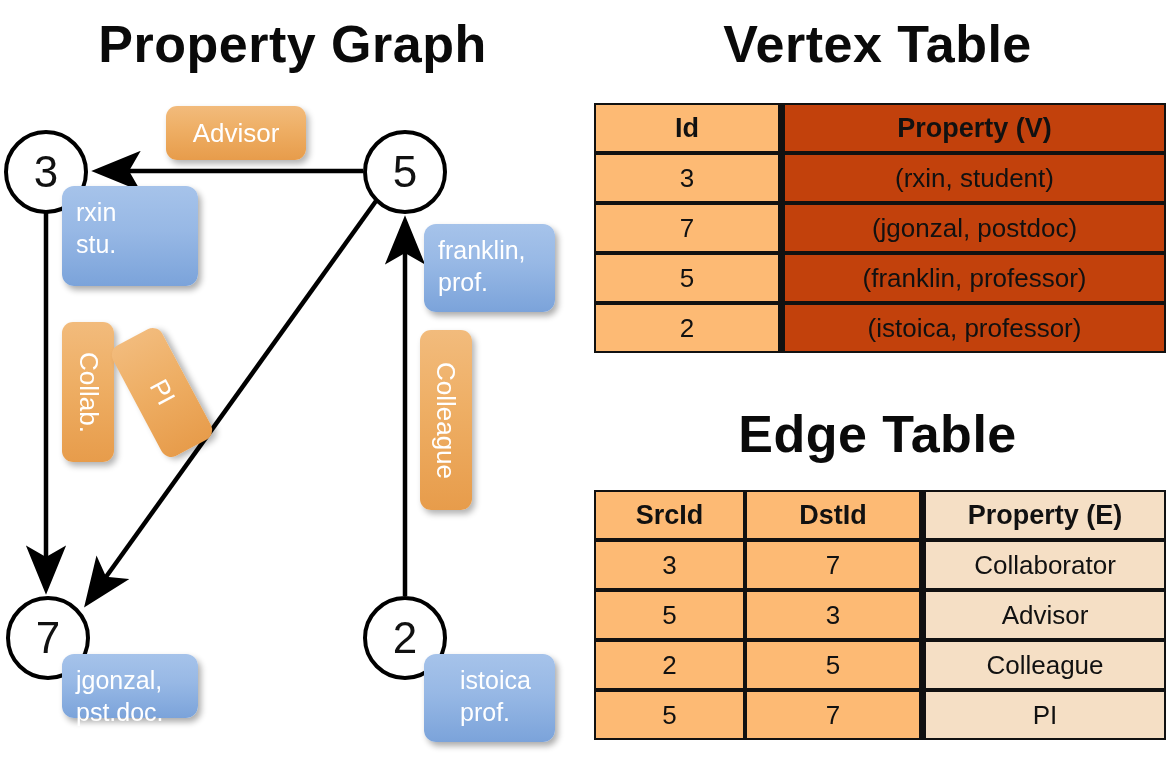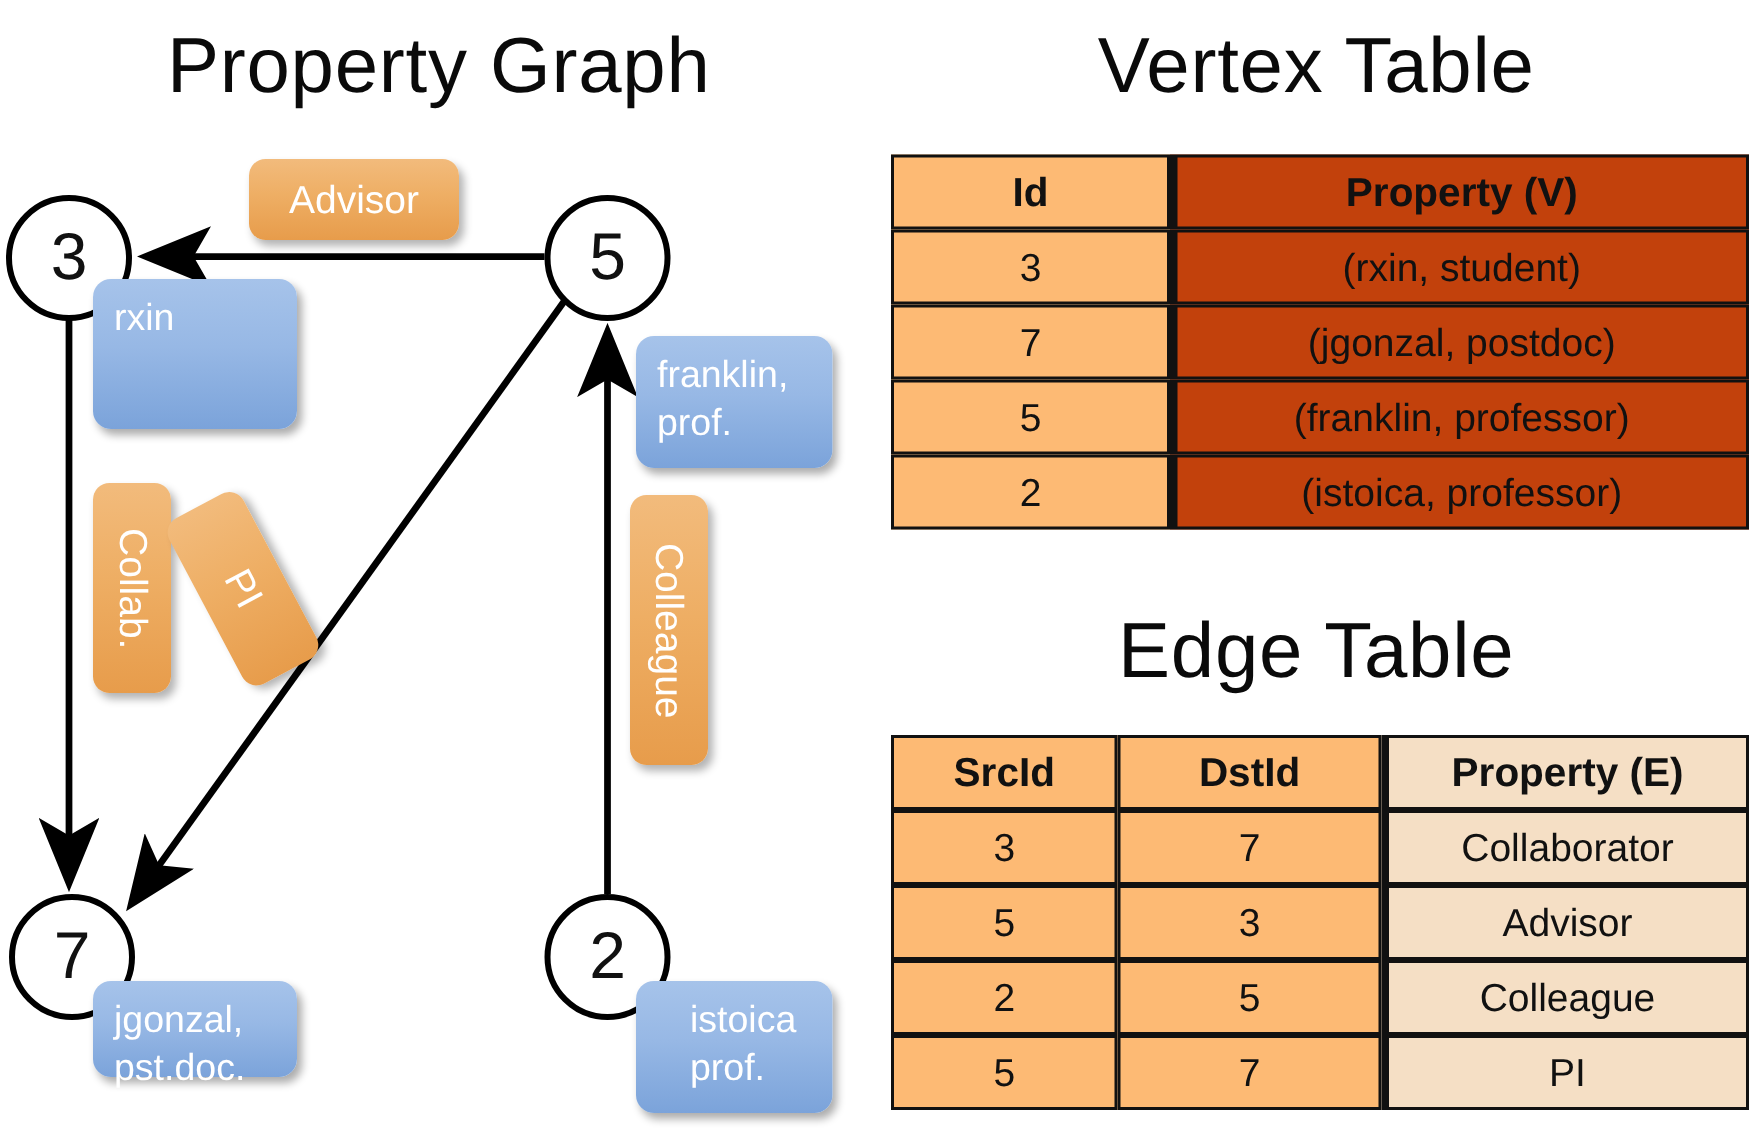--- a/index.html
+++ b/index.html
@@ -13,21 +13,21 @@
     position: relative;
     overflow: hidden;
     font-family: "Liberation Sans", sans-serif;
     color: #000;
   }
 
   
   .title {
     position: absolute;
     font-family: "Liberation Sans", sans-serif;
-    font-weight: 400;
+    font-weight: 700;
     font-size: 52px;
     letter-spacing: 0.5px;
     color: #0a0a0a;
     white-space: nowrap;
     text-align: center;
   }
   #title-property-graph { left: 0px;   top: 14px;  width: 585px; }
   #title-vertex-table   { left: 585px; top: 14px;  width: 585px; }
   #title-edge-table     { left: 585px; top: 404px; width: 585px; }
 
@@ -189,20 +189,21 @@
     <line x1="405" y1="596" x2="405" y2="222" stroke="#000" stroke-width="4.5" marker-end="url(#arrowhead)"></line>
   </svg>
 
   <div class="node-circle" id="node-3">3</div>
   <div class="node-circle" id="node-5">5</div>
   <div class="node-circle" id="node-7">7</div>
   <div class="node-circle" id="node-2">2</div>
 
   <div class="prop-box" id="prop-rxin">
     <div>rxin</div>
+    <div>stu.</div>
   </div>
   <div class="prop-box" id="prop-franklin">
     <div>franklin,</div>
     <div>prof.</div>
   </div>
   <div class="prop-box" id="prop-jgonzal">
     <div>jgonzal,</div>
     <div>pst.doc.</div>
   </div>
   <div class="prop-box" id="prop-istoica">

